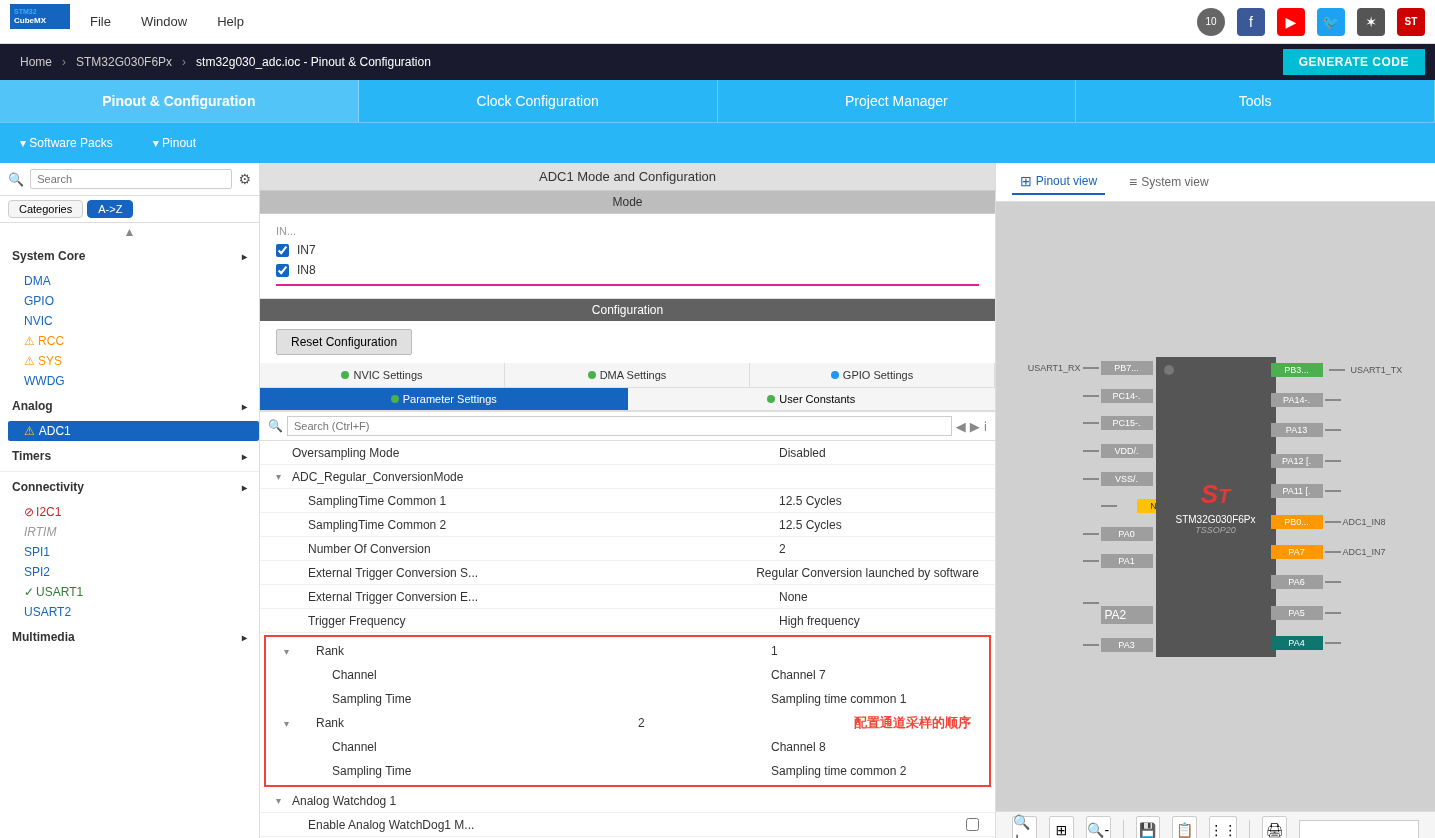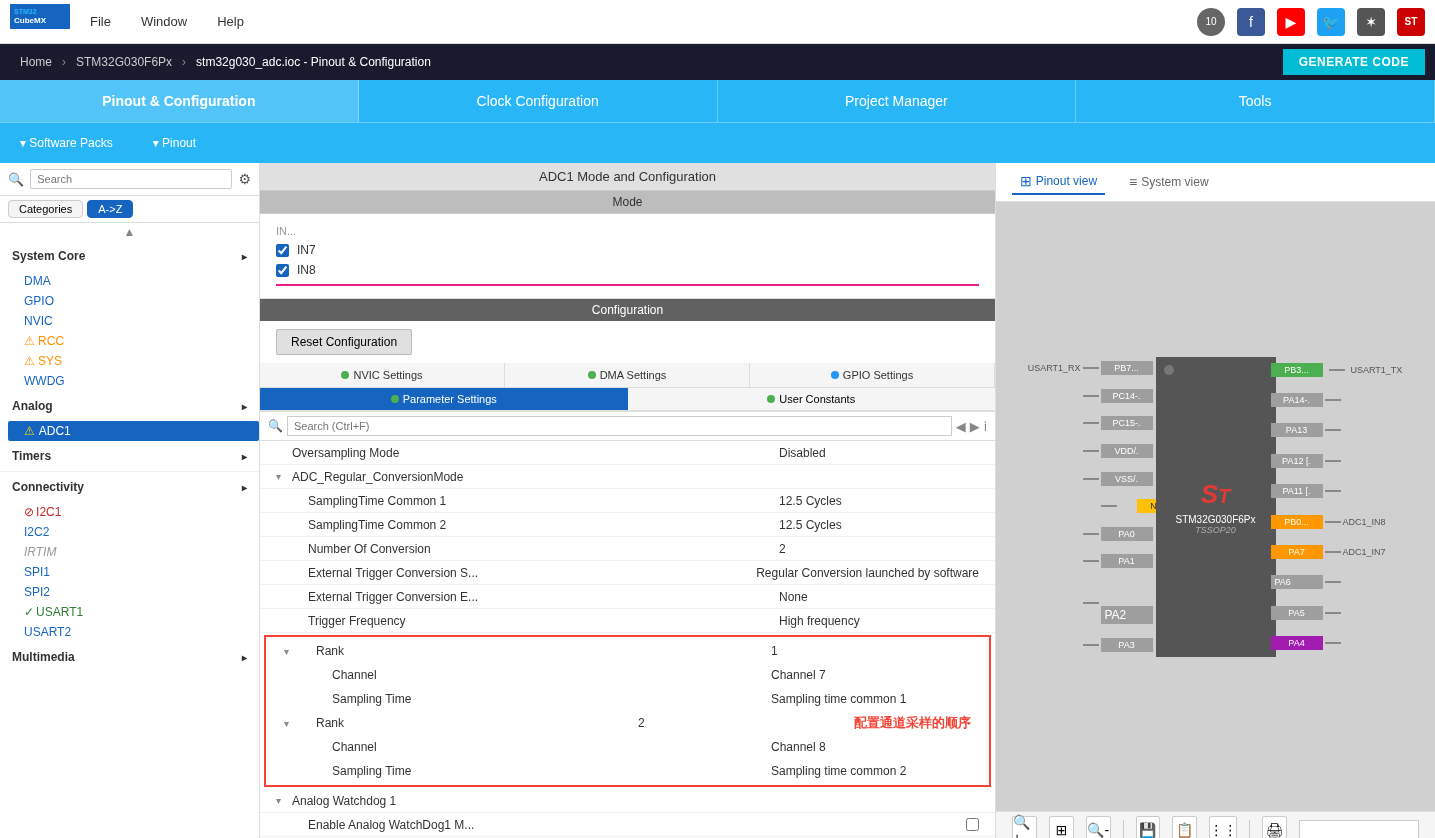--- a/index.html
+++ b/index.html
@@ -227,21 +227,20 @@
     <div class="sidebar-group connectivity-section">
       <div class="sidebar-group-title">
         <span>Connectivity</span>
         <span class="chevron">▸</span>
       </div>
     </div>
     <div class="sidebar-group-items">
       <div class="sidebar-item" style="color:#c62828;display:flex;align-items:center;gap:2px;">
         <span>⊘</span> I2C1
       </div>
-      <div class="sidebar-item">I2C2</div>
       <div class="sidebar-item dimmed">IRTIM</div>
       <div class="sidebar-item">SPI1</div>
       <div class="sidebar-item">SPI2</div>
       <div class="sidebar-item" style="color:#2e7d32;display:flex;align-items:center;gap:2px;">
         <span>✓</span> USART1
       </div>
       <div class="sidebar-item">USART2</div>
     </div>
 
     <div class="sidebar-group">
@@ -510,31 +509,31 @@
             <div style="background:#ff9800;color:white;font-size:9px;padding:2px 4px;min-width:52px;text-align:center;">PB0...</div>
             <div style="height:2px;width:16px;background:#888;"></div>
             <span style="font-size:9px;color:#555;min-width:55px;">ADC1_IN8</span>
           </div>
           <div style="display:flex;align-items:center;gap:2px;">
             <div style="background:#ff9800;color:white;font-size:9px;padding:2px 4px;min-width:52px;text-align:center;">PA7</div>
             <div style="height:2px;width:16px;background:#888;"></div>
             <span style="font-size:9px;color:#555;min-width:55px;">ADC1_IN7</span>
           </div>
           <div style="display:flex;align-items:center;gap:2px;">
-            <div style="background:#9e9e9e;color:white;font-size:9px;padding:2px 4px;min-width:52px;text-align:left;">PA6</div>
+            <div style="background:#9e9e9e;color:white;font-size:9px;padding:2px 4px;min-width:52px;text-align:center;">PA6</div>
             <div style="height:2px;width:16px;background:#888;"></div>
             <span style="font-size:9px;color:#555;min-width:55px;"></span>
           </div>
           <div style="display:flex;align-items:center;gap:2px;">
             <div style="background:#9e9e9e;color:white;font-size:9px;padding:2px 4px;min-width:52px;text-align:center;">PA5</div>
             <div style="height:2px;width:16px;background:#888;"></div>
             <span style="font-size:9px;color:#555;min-width:55px;"></span>
           </div>
           <div style="display:flex;align-items:center;gap:2px;">
-            <div style="background:#a21caf;color:white;font-size:9px;padding:2px 4px;min-width:52px;text-align:center;">PA4</div>
+            <div style="background:#0f766e;color:white;font-size:9px;padding:2px 4px;min-width:52px;text-align:center;">PA4</div>
             <div style="height:2px;width:16px;background:#888;"></div>
             <span style="font-size:9px;color:#555;min-width:55px;"></span>
           </div>
         </div>
       </div>
     </div>
 
     <div class="bottom-toolbar">
       <div class="toolbar-btn">🔍+</div>
       <div class="toolbar-btn">⊞</div>

